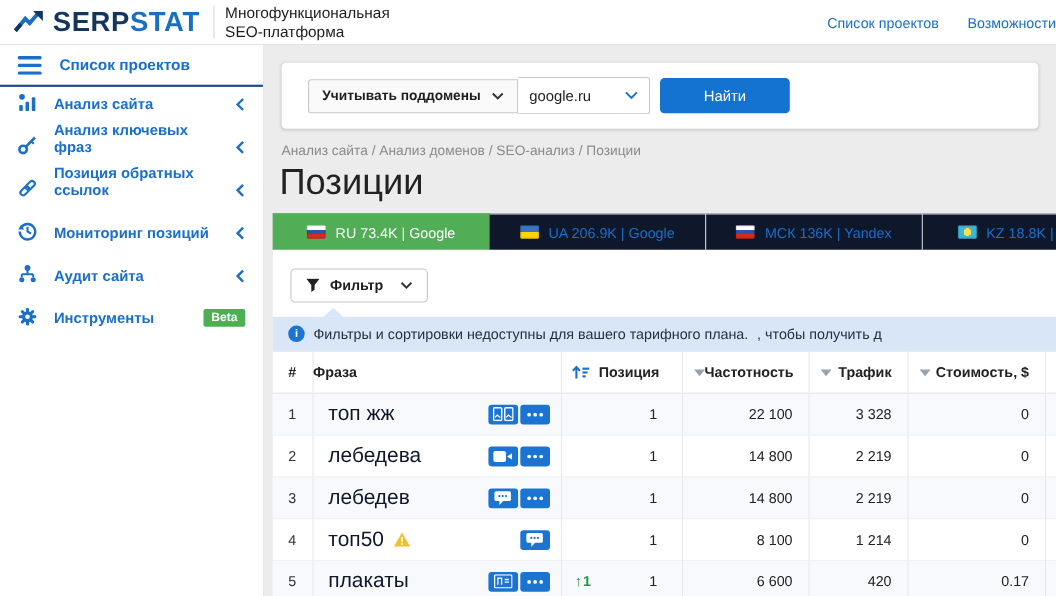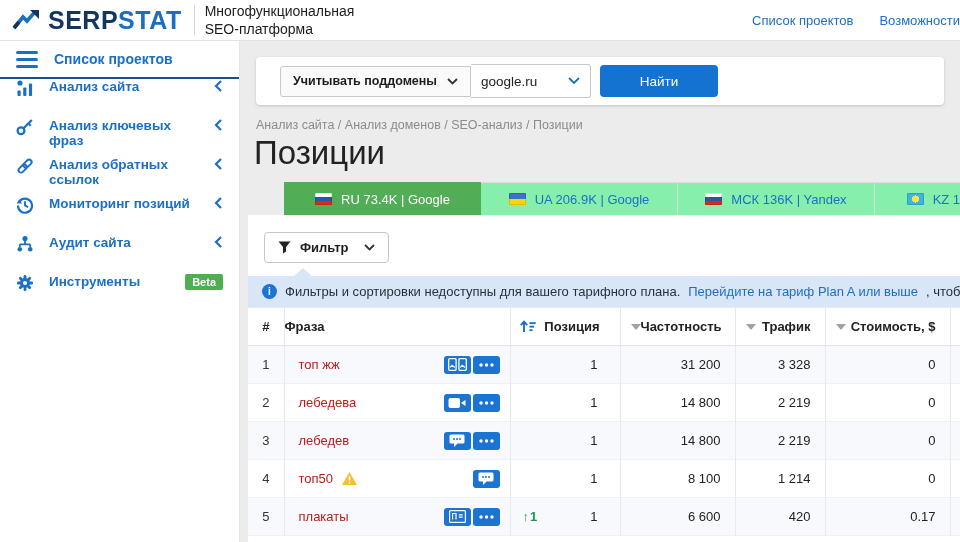--- a/index.html
+++ b/index.html
@@ -19,50 +19,50 @@
   .topbar-links a { color:#1a6fc9; font-size:13px; text-decoration:none; }
 
   
   .layout { display:flex; height:501px; }
 
   
   .sidebar { width:240px; background:#fff; border-right:1px solid #e6e6e6; flex:none; }
   .side-top { height:38px; display:flex; align-items:center; gap:16px; padding-left:16px;
     border-bottom:2px solid #1b4e89; cursor:pointer; }
   .side-top span { color:#1a6fc9; font-size:14px; font-weight:bold; }
-  .side-item { height:39px; display:flex; align-items:flex-start; gap:15px; padding:0 16px; cursor:pointer; }
+  .side-item { height:39px; display:flex; align-items:flex-end; gap:15px; padding:16px 16px; cursor:pointer; }
   .side-item .lbl { color:#1a6fc9; font-size:13.5px; font-weight:bold; }
   .side-item .chev { margin-left:auto; }
   .beta { margin-left:auto; background:#4caf50; color:#fff; font-size:11px; font-weight:bold;
     padding:2px 7px; border-radius:2px; }
 
   
   .main { flex:1; background:#ececec; overflow:hidden; position:relative; }
 
-  .search-card { margin:16px 16px 0 16px; height:48px; background:#fff; border-radius:4px;
+  .search-card { margin:16px 16px 0 16px; height:60px; background:#fff; border-radius:4px;
     box-shadow:0 1px 3px rgba(0,0,0,.18); display:flex; align-items:center; padding:0 24px; }
   .dd-subdomains { height:31px; display:flex; align-items:center; gap:10px; padding:0 12px;
     background:#fafafa; border:1px solid #c9c9c9; border-radius:3px 0 0 3px; font-size:12.5px;
     font-weight:bold; color:#1d1d1d; cursor:pointer; white-space:nowrap; }
   .search-input { height:31px; width:212px; border:1px solid #c9c9c9; border-left:none;
     padding:0 10px; font-size:13.5px; color:#222; font-family:inherit; outline:none; }
   .dd-engine { height:31px; width:120px; display:flex; align-items:center; justify-content:space-between;
     padding:16px 10px; border:1px solid #c9c9c9; border-left:none; border-radius:0 3px 3px 0;
     font-size:13.5px; color:#222; background:#fff; cursor:pointer; }
   .btn-search { height:32px; width:118px; margin-left:9px; background:#1472d0; color:#fff;
     border:none; border-radius:4px; font-size:13.5px; font-family:inherit; cursor:pointer; }
 
   .breadcrumb { margin:13px 0 0 16px; font-size:12.5px; color:#8b8b8b; }
   .page-title { margin:2px 0 10px 14px; font-size:33px; font-weight:500; color:#222; }
 
   .tabs { display:flex; margin-left:8px; }
   .tab { width:197px; height:33px; flex:none; display:flex; align-items:center; justify-content:center;
-    gap:9px; background:#86efac; border-top:1px solid #dcdcdc; border-right:1px solid #dcdcdc;
+    gap:9px; background:#0f172a; border-top:1px solid #dcdcdc; border-right:1px solid #dcdcdc;
     font-size:13px; color:#1a6fc9; cursor:pointer; white-space:nowrap; overflow:hidden; }
-  .tab:first-child { border-left:1px solid #dcdcdc;margin-left:36px; }
+  .tab:first-child { border-left:1px solid #dcdcdc; }
   .tab.active { background:#52ad57; color:#fff; border-color:#52ad57; }
   .flag { width:17px; height:12px; flex:none; border-radius:1px;
     box-shadow:inset 0 0 0 1px rgba(0,0,0,.12); }
   .flag.ru { background:linear-gradient(180deg,#fff 0 33%,#2d55a5 33% 66%,#d52b1e 66% 100%); }
   .flag.ua { background:linear-gradient(180deg,#3a75c4 0 50%,#ffd500 50% 100%); }
   .flag.kz { background:radial-gradient(circle at 50% 50%, #ffe14d 0 3.5px, #3cb7d9 3.6px); }
 
   .panel { margin-left:8px; background:#fff; height:calc(100% - 0px); }
   .filter-row { padding:17px 0 13px 16px; }
   .btn-filter { height:31px; display:inline-flex; align-items:center; gap:9px; padding:0 13px;
@@ -92,21 +92,21 @@
   th { color:#222; font-weight:bold; }
   .th-flex { display:flex; align-items:center; height:100%; }
   .th-num { justify-content:center; }
   .th-phrase { }
   .th-pos { justify-content:flex-end; padding-right:20px; gap:8px; }
   .th-sortable { justify-content:space-between; padding:0 14px 0 10px; }
   .tri-down { width:0; height:0; border-left:5px solid transparent; border-right:5px solid transparent;
     border-top:6px solid #9aa3ad; }
   td.num { text-align:center; color:#333; }
   .phrase-cell { display:flex; align-items:center; height:100%; padding-left:14px; }
-  .phrase-link { color:#b91c1c; text-decoration:none; font-size:13px; }
+  .phrase-link { color:#0f172a; text-decoration:none; font-size:19px; }
   .warn { margin-left:9px; }
   .badges { display:flex; gap:2px; margin-left:auto; margin-right:10px; }
   .badge { width:27px; height:18px; background:#1b74d2; border-radius:3px;
     display:flex; align-items:center; justify-content:center; cursor:pointer; }
   .pos-cell { display:flex; align-items:center; height:100%; padding:0 22px 0 12px;
     justify-content:flex-end; }
   .pos-change { margin-right:auto; color:#219653; font-weight:bold; font-size:13px;
     display:flex; align-items:center; gap:1px; }
   td.r { text-align:right; padding-right:14px; }
 </style>
@@ -184,21 +184,21 @@
 
     <div class="side-item">
       <span>
         <svg width="18" height="18" viewBox="0 0 18 18">
           <g transform="rotate(-45 9 9)" fill="none" stroke="#1a6fc9" stroke-width="1.9">
             <rect x="0.8" y="6.6" width="9.4" height="5" rx="2.5"></rect>
             <rect x="7.8" y="6.6" width="9.4" height="5" rx="2.5"></rect>
           </g>
         </svg>
       </span>
-      <span class="lbl">Анализ обратных ссылок</span>
+      <span class="lbl">Позиция обратных ссылок</span>
       <span class="chev">
         <svg width="10" height="14" viewBox="0 0 10 14">
             <path d="M8 2 L3 7 L8 12" fill="none" stroke="#1a6fc9" stroke-width="2.2"></path>
           </svg>
       </span>
     </div>
 
     <div class="side-item">
       <span>
         <svg width="18" height="18" viewBox="0 0 18 18">
@@ -309,21 +309,20 @@
               </svg>
           </span>
         </button>
       </div>
 
       <div class="banner-wrap">
         <div class="banner-arrow"></div>
         <div class="banner">
           <span class="info-i">i</span>
           <span>Фильтры и сортировки недоступны для вашего тарифного плана. </span>
-            <a href="#">Перейдите на тариф Plan A или выше</a>
             <span>, чтобы получить д</span>
         </div>
       </div>
 
       <table>
         <colgroup>
           <col class="c-num">
             <col class="c-phrase">
             <col class="c-pos">
           <col class="c-freq">
@@ -401,21 +400,21 @@
                       </svg>
                 </span>
               </span>
                 </div>
               </td>
             <td>
                 <div class="pos-cell">
                   <span>1</span>
                 </div>
               </td>
-            <td class="r">31 200</td>
+            <td class="r">22 100</td>
             <td class="r">3 328</td>
             <td class="r">0</td>
             <td></td>
           </tr>
 
           <tr>
             <td class="num">2</td>
             <td>
                 <div class="phrase-cell">
               <a href="#" class="phrase-link">лебедева</a>

